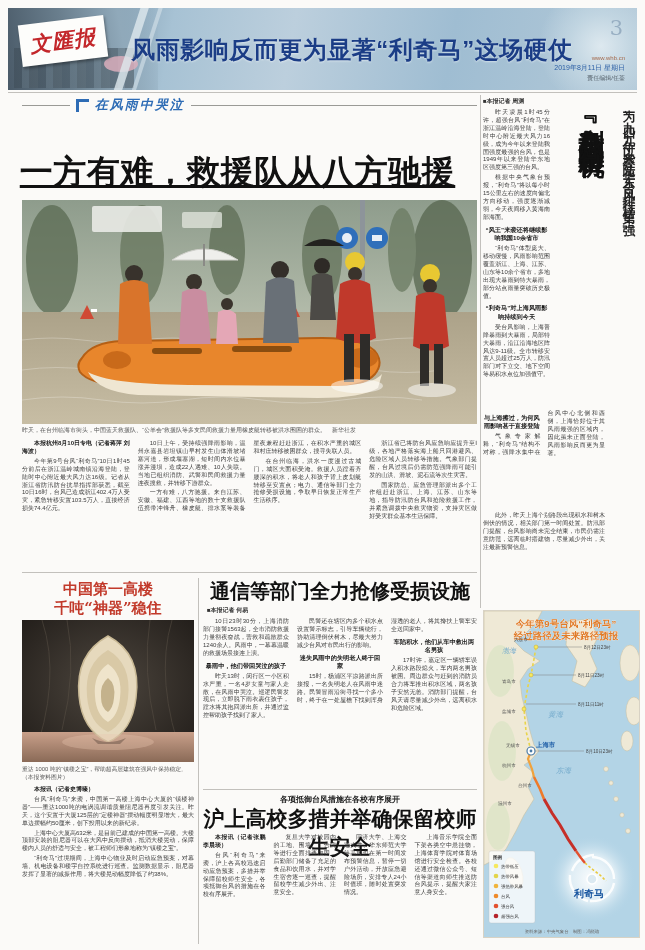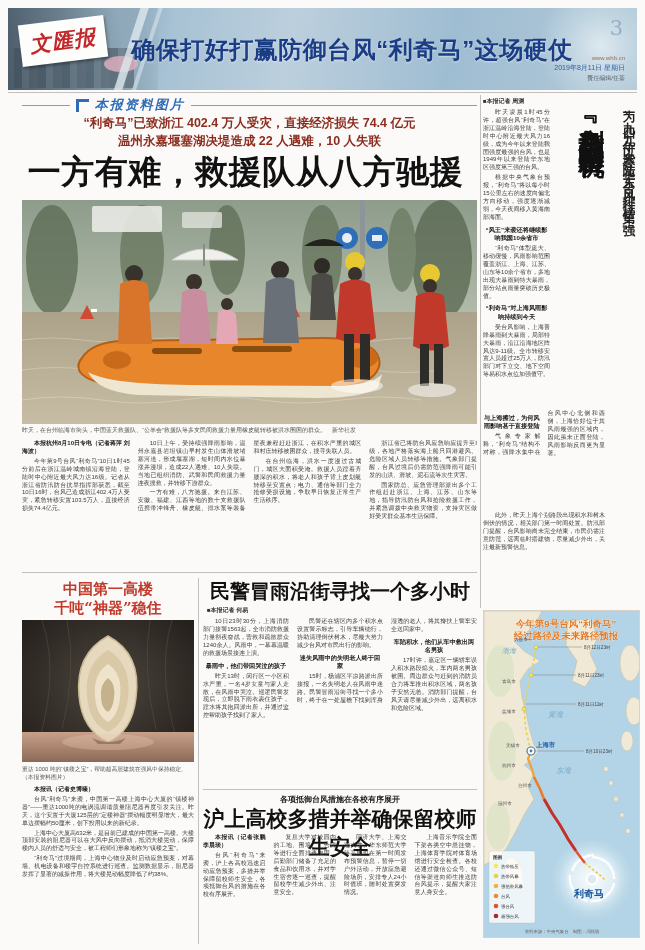--- a/index.html
+++ b/index.html
@@ -37,22 +37,22 @@
   .banner-meta .editor{font-size:6px;color:#55606a;}
   
   .kicker-row{left:22px;top:97px;width:455px;height:16px;display:flex;align-items:center;gap:6px;}
   .kicker-row .hline{flex:1;height:1px;background:#9a9a96;}
   .kicker-mark{width:10px;height:10px;border-left:3px solid #2e6cb5;border-top:3px solid #2e6cb5;flex:0 0 aupx;}
   .kicker-text{font-family:"DejaVu Serif",serif;font-style:italic;font-weight:bold;
           font-size:13px;color:#2e6cb5;letter-spacing:2px;white-space:nowrap;}
   
   .deck{left:22px;top:114px;width:455px;text-align:center;color:#8c2d1f;font-weight:bold;
         font-size:12.5px;line-height:1.45;}
-  .main-headline{left:18px;top:150px;width:455px;text-align:center;font-size:33px;font-weight:bold;
-        color:#111;letter-spacing:.5px;}
+  .main-headline{left:10px;top:150px;width:455px;text-align:center;font-size:33px;font-weight:bold;
+        color:#111;letter-spacing:.5px;text-decoration:underline;}
   .main-photo{left:22px;top:200px;width:455px;height:224px;overflow:hidden;background:#9aa394;}
   .photo-caption{left:22px;top:427px;width:455px;font-size:6px;color:#555;line-height:1.3;}
   .body-cols{font-size:6px;line-height:1.32;text-align:justify;color:#3c3c3c;}
   .body-cols p{margin:0 0 2px 0;text-indent:2em;}
   .body-cols .lead{font-weight:bold;color:#222;}
   .cols4{column-count:4;column-gap:8px;}
   .cols3{column-count:3;column-gap:8px;}
   .cols2{column-count:2;column-gap:7px;}
   .subhead{font-size:6.2px;font-weight:bold;color:#1a1a1a;text-align:center;margin:4px 0 3px 0;}
   .main-body{left:22px;top:440px;width:455px;height:128px;overflow:hidden;}
@@ -94,41 +94,37 @@
   <div class="abs banner">
     <div class="photo-left"></div>
     <div class="crowd"></div>
     <div class="umbrella"></div>
     <div class="slash"></div>
     <div class="slash2"></div>
     <div class="swirl"></div>
     <div class="logo-card">
       <span>文匯报</span>
     </div>
-    <div class="banner-headline">确保打好打赢防御台风“利奇马”这场硬仗</div>
+    <div class="banner-headline">风雨影响反而更为显著“利奇马”这场硬仗</div>
     <div class="pageno">3</div>
     <div class="banner-meta">
       <div class="site">www.whb.cn</div>
       <div class="date">2019年8月11日 星期日</div>
       <div class="editor">责任编辑/任荃</div>
     </div>
   </div>
   <div class="rule" style="left:8px;top:92px;width:629px;height:1px;"></div>
 
   <div class="abs kicker-row">
     <div class="hline"></div>
     <div class="kicker-mark"></div>
-    <div class="kicker-text">本报资料图片</div>
+    <div class="kicker-text">在风雨中哭泣</div>
     <div class="hline" style="flex:6;"></div>
   </div>
 
-  <div class="abs deck">
-    <div>“利奇马”已致浙江 402.4 万人受灾，直接经济损失 74.4 亿元</div>
-    <div>温州永嘉堰塞湖决堤造成 22 人遇难，10 人失联</div>
-  </div>
 
   <div class="abs main-headline">一方有难，救援队从八方驰援</div>
 
   <div class="abs main-photo">
     <svg width="455" height="224" viewBox="0 0 455 224">
       <defs>
         <linearGradient id="waterg" x1="0" y1="0" x2="0" y2="1">
           <stop offset="0" stop-color="#aca289"></stop>
             <stop offset="1" stop-color="#c7bda4"></stop>
         </linearGradient>
@@ -261,21 +257,21 @@
   <div class="abs damper-caption">重达 1000 吨的“镇楼之宝”，帮助超高层建筑在强风中保持稳定。（本报资料图片）</div>
   <div class="abs damper-body body-cols">
     <p><span class="lead">本报讯（记者史博臻）</span></p>
     <div>
         <p>台风“利奇马”来袭，中国第一高楼上海中心大厦的“镇楼神器”——重达1000吨的电涡流调谐质量阻尼器再度引发关注。昨天，这个安置于大厦125层的“定楼神器”摆动幅度明显增大，最大单边摆幅约50厘米，创下投用以来的新纪录。</p>
         <p>上海中心大厦高632米，是目前已建成的中国第一高楼。大楼顶部安装的阻尼器可以在大风中反向摆动，抵消大楼晃动，保障楼内人员的舒适与安全，被工程师们形象地称为“镇楼之宝”。</p>
         <p>“利奇马”过境期间，上海中心物业及时启动应急预案，对幕墙、机电设备和楼宇自控系统进行巡查。监测数据显示，阻尼器发挥了显著的减振作用，将大楼晃动幅度降低了约38%。</p>
       </div>
   </div>
 
-  <div class="abs rescue-headline">民警冒雨沿街寻找一个多小时</div>
+  <div class="abs rescue-headline">通信等部门全力抢修受损设施</div>
   <div class="abs byline rescue-byline">■本报记者 何易</div>
   <div class="abs rescue-body body-cols cols3">
     <div>
         <p>10日23时30分，上海消防部门接警1563起，全市消防救援力量彻夜奋战，营救和疏散群众1240余人。风雨中，一幕幕温暖的救援场景接连上演。</p>
       </div>
     <h4 class="subhead">暴雨中，他们带回哭泣的孩子</h4>
     <div>
         <p>昨天13时，闵行区一小区积水严重，一名4岁女童与家人走散，在风雨中哭泣。巡逻民警发现后，立即脱下雨衣裹住孩子，蹚水将其抱回派出所，并通过监控帮助孩子找到了家人。</p>
         <p>民警还在辖区内多个积水点设置警示标志，引导车辆绕行，协助清理倒伏树木，尽最大努力减少台风对市民出行的影响。</p>
       </div>

